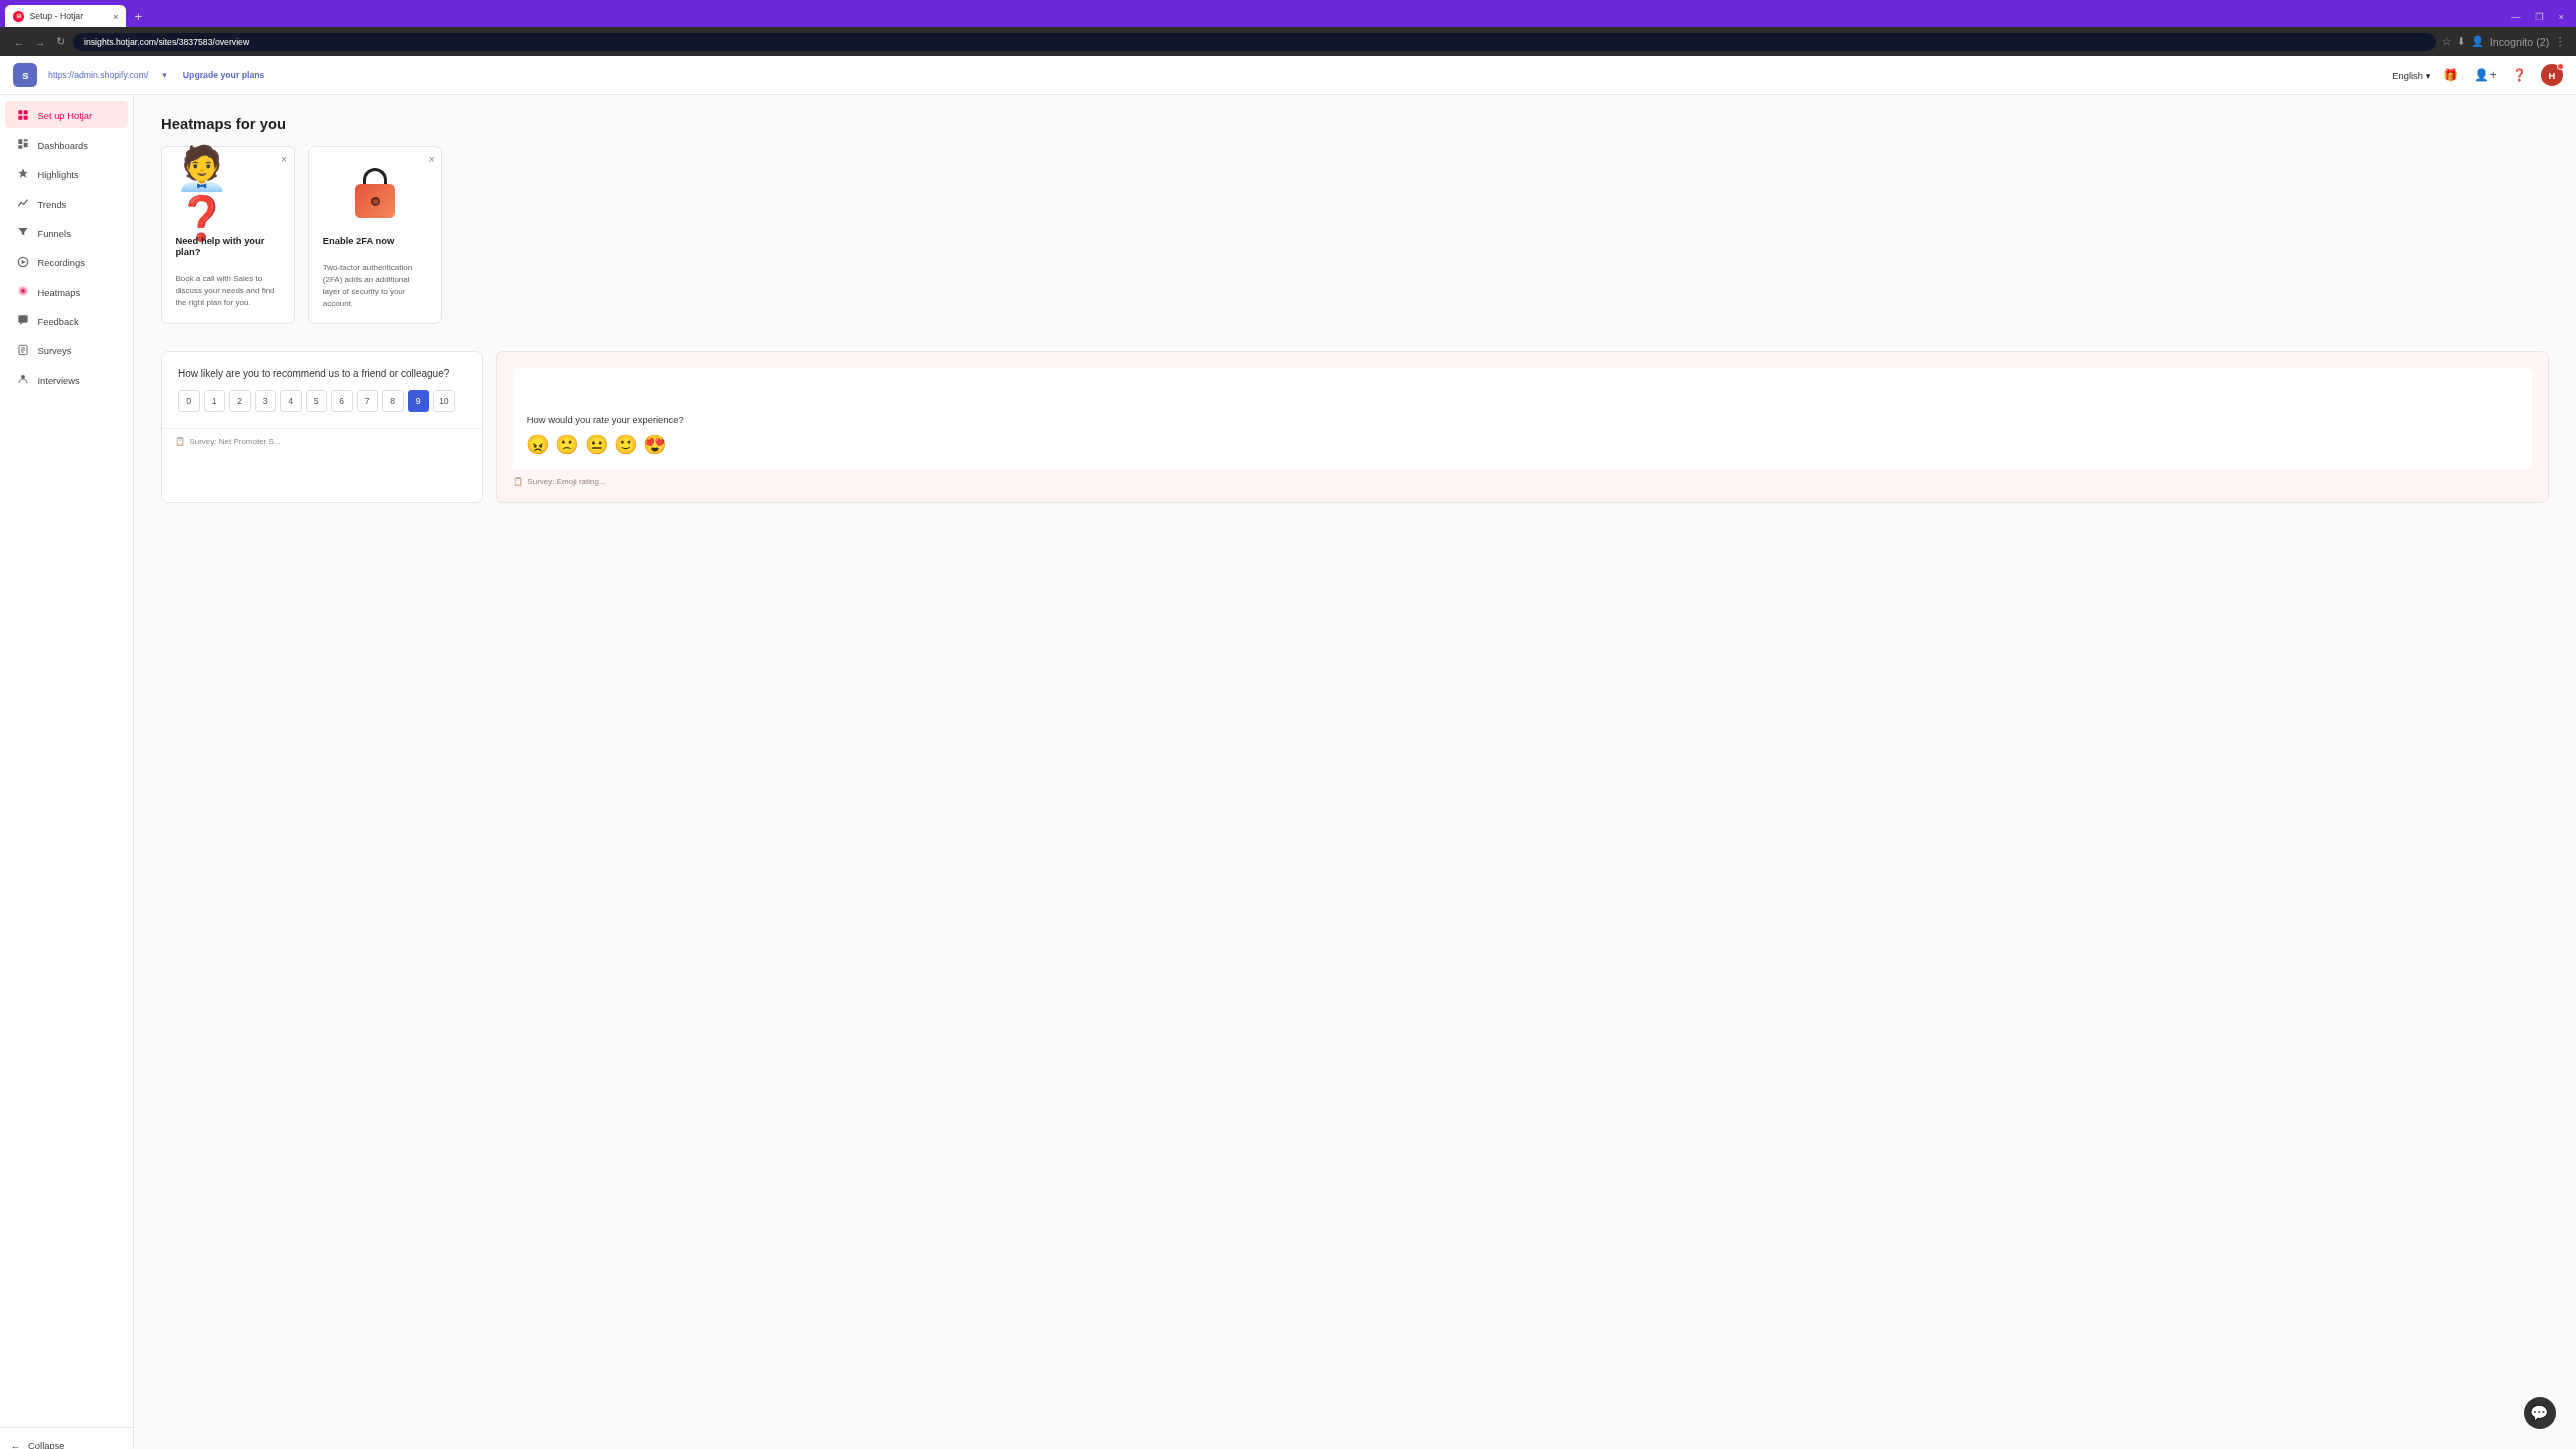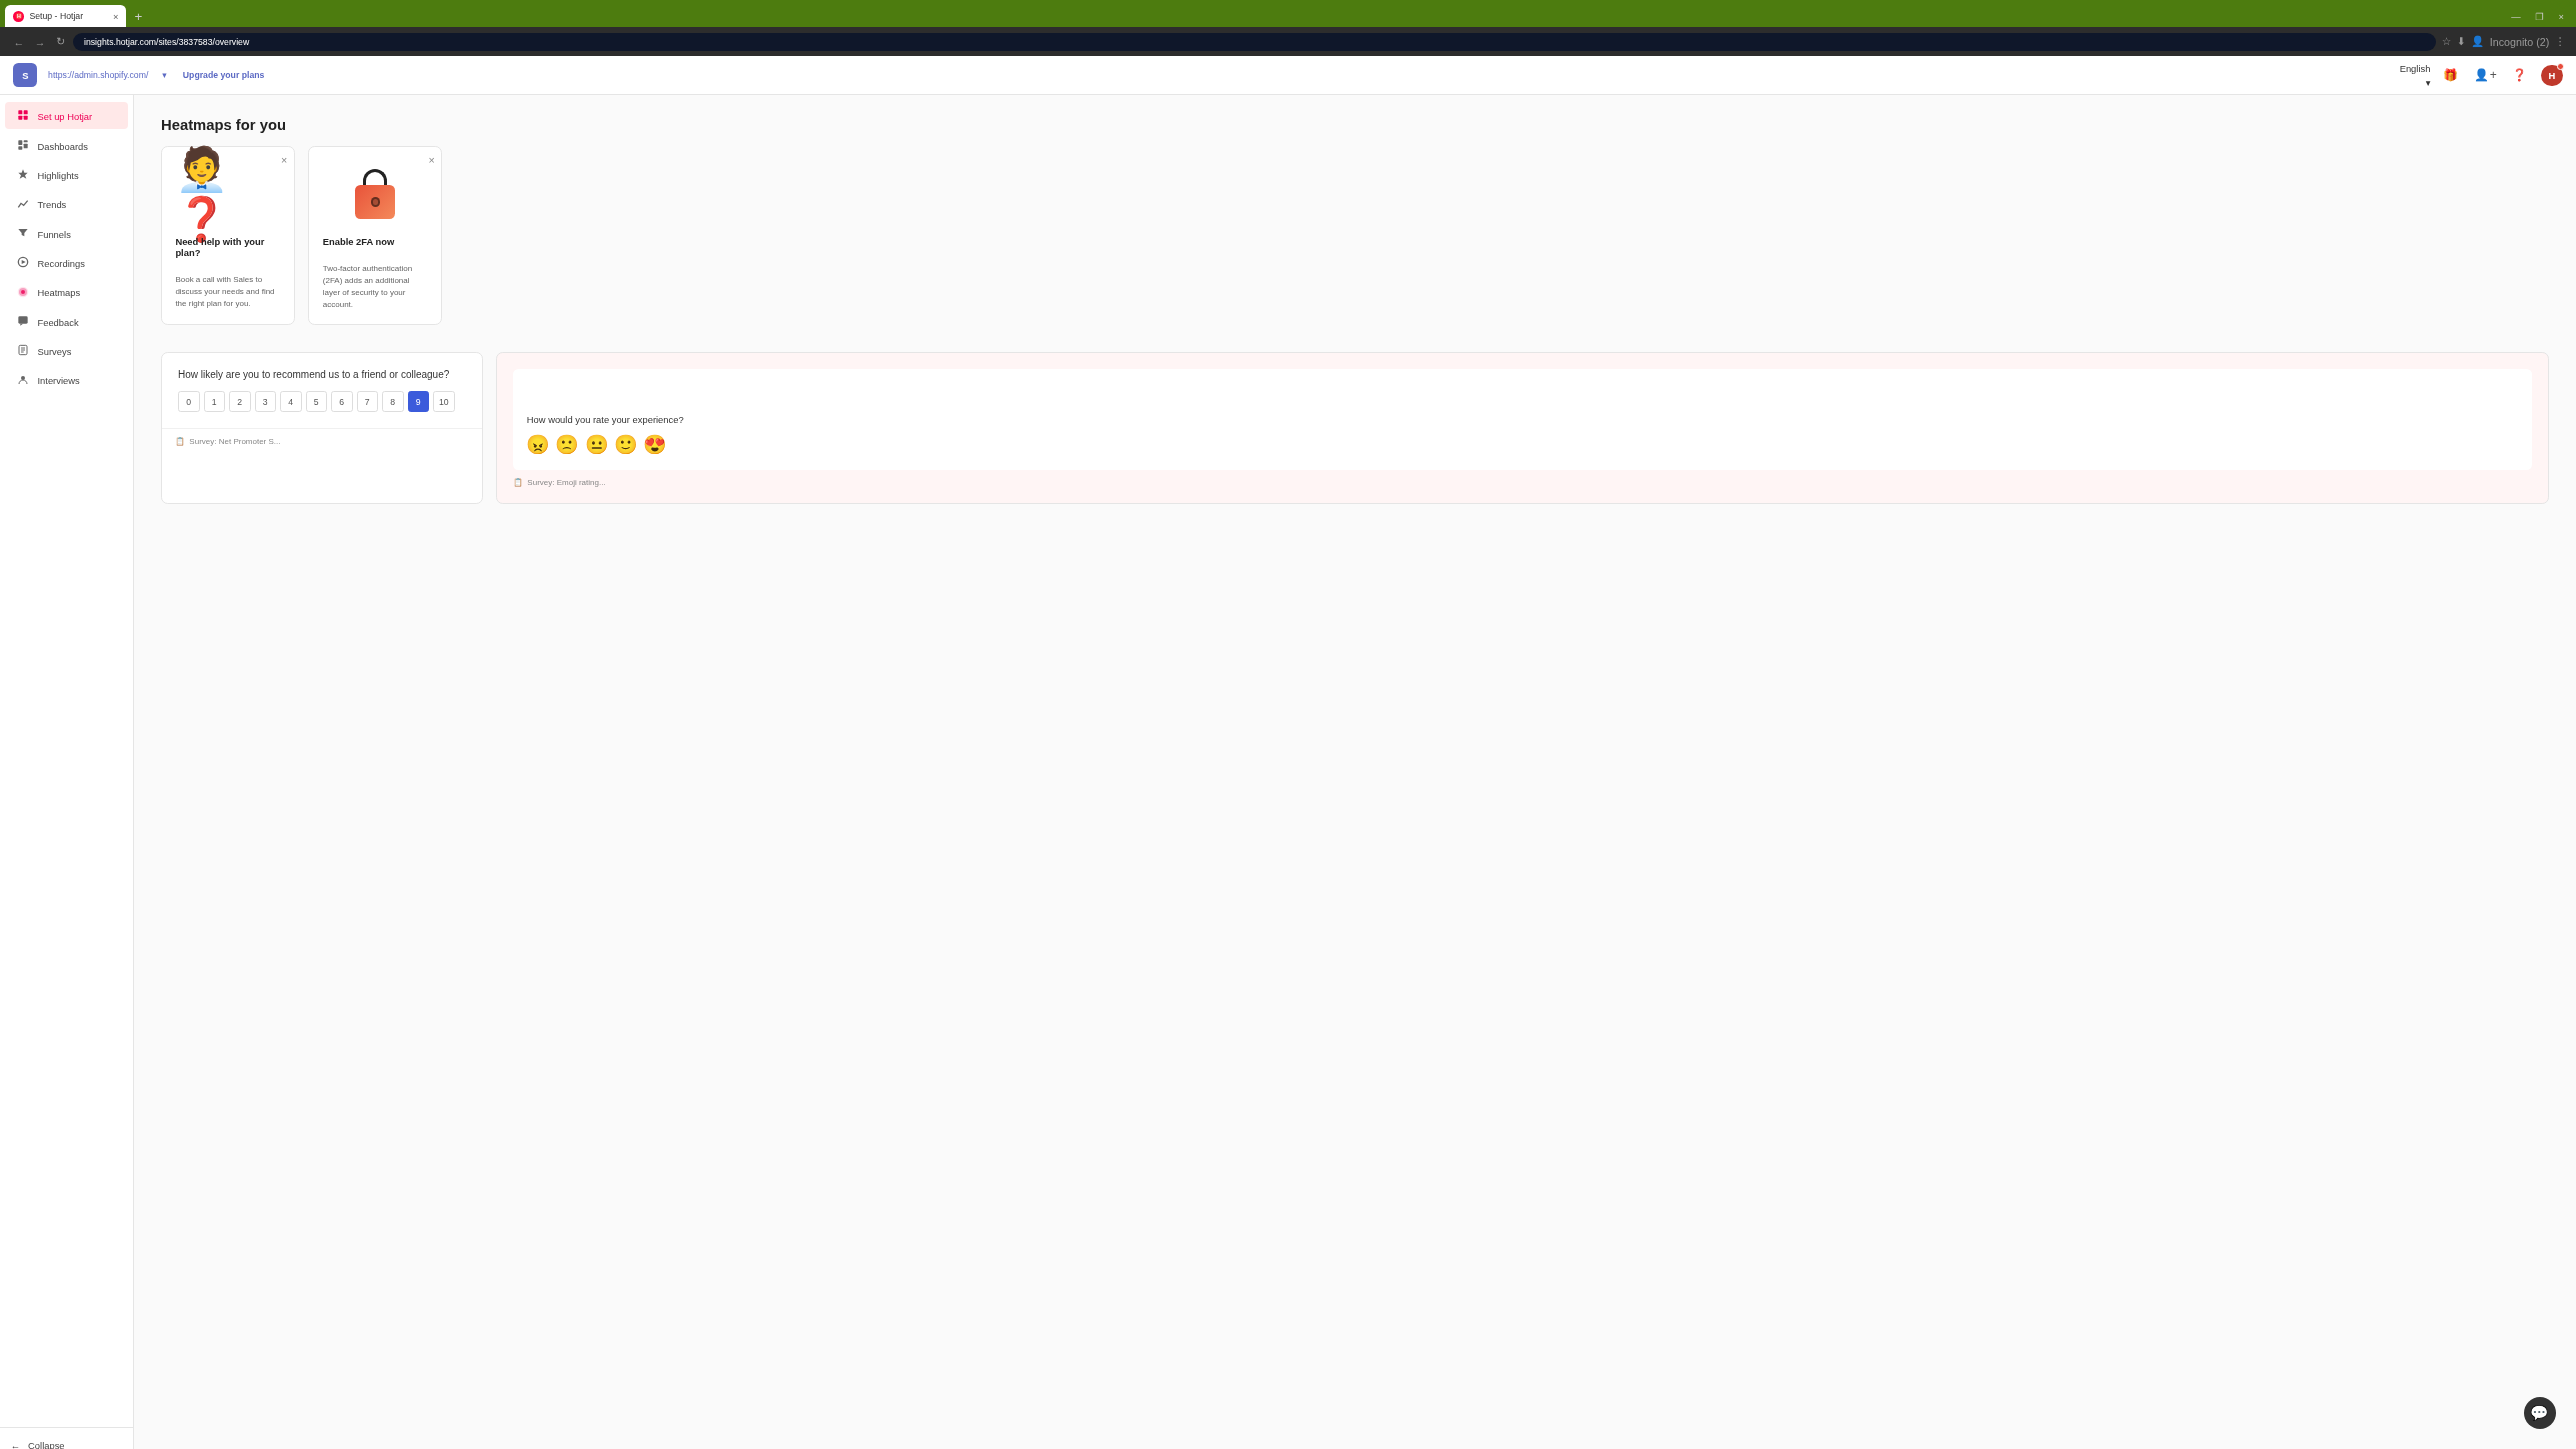--- a/index.html
+++ b/index.html
@@ -1,40 +1,40 @@
 <!DOCTYPE html>
 <html style="font-size:10.7px"><head>
   <meta charset="utf-8">
   <style>
     * { box-sizing: border-box; margin: 0; padding: 0; }
     body { font-family: -apple-system, BlinkMacSystemFont, 'Segoe UI', sans-serif; background: #f5f5f5; overflow: hidden; }
 
     
     .browser-chrome { background: #2d2d2d; width: 100%; }
-    .tab-bar { display: flex; align-items: center; padding: 5.4px 5.4px 0; background: #4d7c0f; gap: 2.7px; }
+    .tab-bar { display: flex; align-items: center; padding: 5.4px 5.4px 0; background: #6d28d9; gap: 2.7px; }
     .tab { display: flex; align-items: center; gap: 5.4px; background: #fff; border-radius: 5.4px 5.4px 0 0; padding: 5.4px 8px; min-width: 121px; font-size: 8.7px; color: #333; }
     .tab-favicon { width: 10.7px; height: 10.7px; background: #f04; border-radius: 50%; display: flex; align-items: center; justify-content: center; flex-shrink: 0; }
     .tab-favicon svg { width: 8px; height: 8px; }
     .tab-close { margin-left: auto; cursor: pointer; color: #666; font-size: 9.4px; }
     .tab-new { background: none; border: none; color: #ccc; font-size: 13.4px; cursor: pointer; padding: 2.7px 5.4px; }
 
     .nav-bar { display: flex; align-items: center; padding: 5.4px 10.7px; background: #2d2d2d; gap: 5.4px; }
     .nav-btn { background: none; border: none; color: #999; cursor: pointer; font-size: 10.7px; padding: 2.7px; border-radius: 2.7px; }
     .address-bar { flex: 1; background: #0f172a; border: none; border-radius: 13.4px; padding: 4px 10.7px; color: #fff; font-size: 8.7px; outline: none; }
     .nav-actions { display: flex; gap: 5.4px; align-items: center; }
     .nav-action-btn { background: none; border: none; color: #999; cursor: pointer; font-size: 10.7px; }
 
     
     .app-header { display: flex; align-items: center; padding: 6.7px 13.4px; background: #fff; border-bottom: 0.7px solid #e5e5e5; gap: 10.7px; }
     .shopify-logo { width: 24px; height: 24px; background: #5c6ac4; border-radius: 5.4px; display: flex; align-items: center; justify-content: center; color: white; font-weight: bold; font-size: 9.4px; flex-shrink: 0; }
     .admin-url { color: #5c6ac4; font-size: 8.7px; display: flex; align-items: center; gap: 14px; }
     .upgrade-link { color: #5c6ac4; font-size: 8.7px; text-decoration: none; margin-left: 5.4px; font-weight: bold; }
     .header-spacer { flex: 1; }
     .header-actions { display: flex; align-items: center; gap: 10.7px; }
-    .english-selector { display: flex; align-items: flex-end; gap: 2.7px; font-size: 9.4px; color: #333; cursor: pointer; flex-direction: column; }
+    .english-selector { display: flex; align-items: flex-end; gap: 2.7px; font-size: 9.4px; color: #333; cursor: pointer; }
     .header-icon-btn { background: none; border: none; cursor: pointer; color: #555; font-size: 12px; padding: 2.7px; }
     .avatar { width: 21.5px; height: 21.5px; border-radius: 50%; background: #c0392b; display: flex; align-items: center; justify-content: center; color: white; font-size: 9.4px; font-weight: bold; position: relative; }
     .avatar-badge { position: absolute; top: -1.3px; right: -1.3px; width: 6.7px; height: 6.7px; background: #e74c3c; border-radius: 50%; border: 1.3px solid white; }
 
     
     .main-layout { display: flex; height: calc(100vh - 81px); }
 
     
     .sidebar { width: 134px; background: #fff; border-right: 0.7px solid #e5e5e5; display: flex; flex-direction: column; padding: 5.4px 0; overflow-y: auto; flex-shrink: 0; }
     .sidebar-item { display: flex; align-items: flex-end; gap: 8px; padding: 6.7px 10.7px; cursor: pointer; color: #444; font-size: 9.4px; border-radius: 4px; margin: 1.3px 5.4px; }

